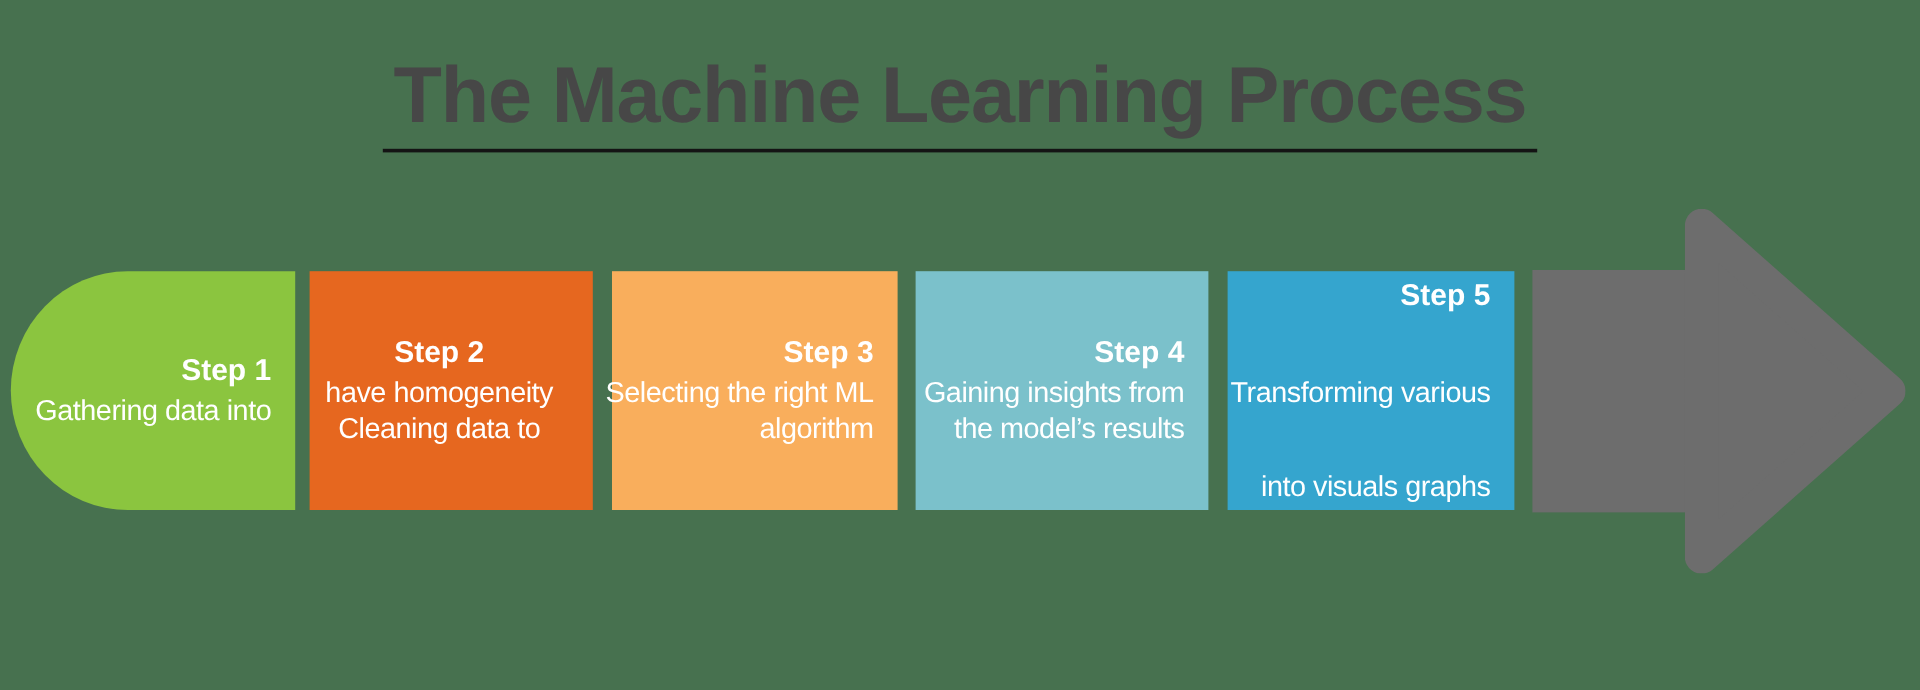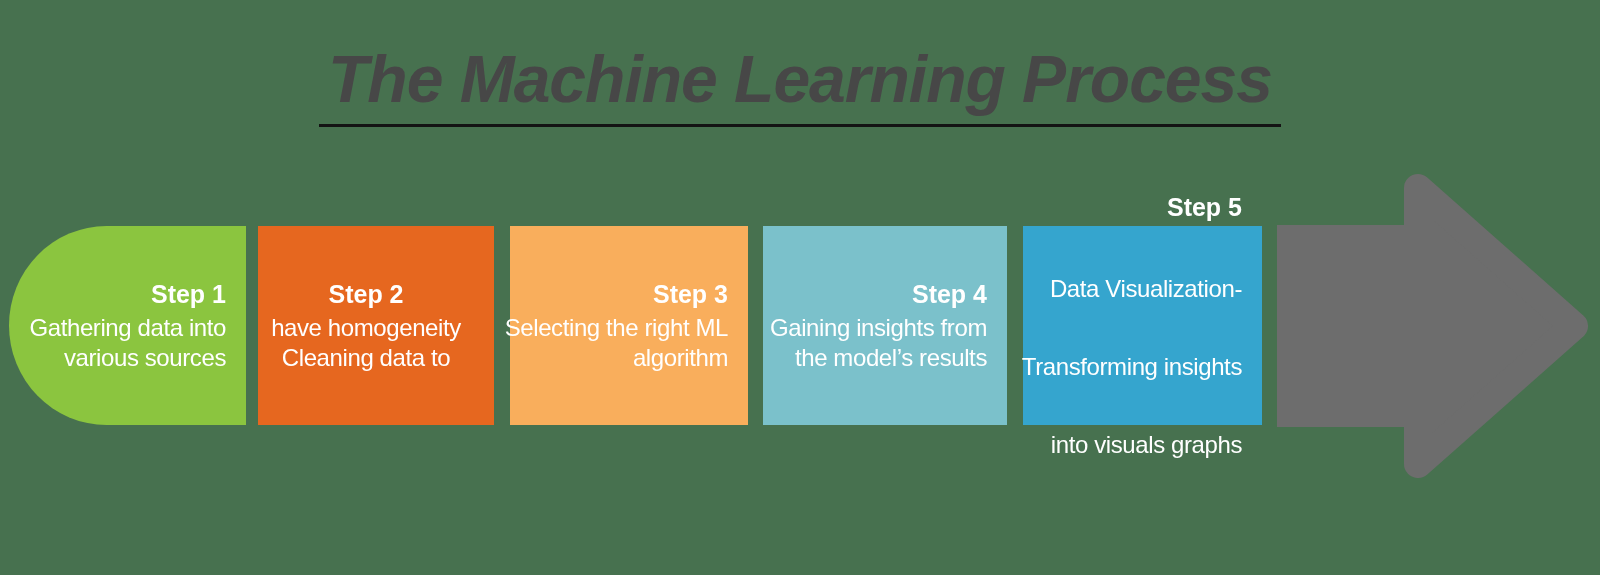--- a/index.html
+++ b/index.html
@@ -16,21 +16,20 @@
     left: 0;
     width: 100%;
     text-align: center;
   }
   .title {
     display: inline-block;
     font-size: 66px;
     font-weight: bold;
     letter-spacing: -1px;
     line-height: 70px;
-    font-style: italic;
   }
   .title-underline {
     width: 962px;
     height: 3px;
     margin: 10px auto 0 auto;
     background: #141414;
   }
   .step {
     position: absolute;
     top: 226px;
@@ -82,21 +81,20 @@
 <div id="canvas" style="background-color: rgb(71, 113, 79);">
 
   <div class="title-wrap">
     <div class="title" style="color: rgb(71, 71, 71);">The Machine Learning Process</div>
     <div class="title-underline" style="background-color: rgb(20, 20, 20);"></div>
   </div>
 
   <div class="step step-1" style="background-color: rgb(139, 197, 63);">
     <div class="step-label">Step 1</div>
     <div class="step-line">Gathering data into</div>
-    <div class="step-line">various sources</div>
   </div>
 
   <div class="step step-2" style="background-color: rgb(230, 103, 31);">
     <div class="step-label">Step 2</div>
     <div class="step-line">have homogeneity</div>
     <div class="step-line">Cleaning data to</div>
   </div>
 
   <div class="step step-3" style="background-color: rgb(249, 174, 92); padding-left: 28px;">
     <div class="step-label">Step 3</div>
@@ -105,22 +103,21 @@
   </div>
 
   <div class="step step-4" style="background-color: rgb(123, 193, 203);">
     <div class="step-label">Step 4</div>
     <div class="step-line">Gaining insights from</div>
     <div class="step-line">the model’s results</div>
   </div>
 
   <div class="step step-5" style="background-color: rgb(53, 165, 206);">
     <div class="step-label">Step 5</div>
-    <div class="step-line">Data Visualization-</div>
-    <div class="step-line">Transforming insights</div>
+    <div class="step-line">Transforming various</div>
     <div class="step-line">into visuals graphs</div>
   </div>
 
   <div class="arrow-shaft" style="background-color: rgb(109, 109, 109);"></div>
 
   <svg class="arrow-head" viewBox="0 0 184 304" xmlns="http://www.w3.org/2000/svg">
     <polygon points="14,14 170,152 14,290" stroke-width="28" stroke-linejoin="round" style="fill: rgb(109, 109, 109); stroke: rgb(109, 109, 109);"></polygon>
   </svg>
 
 </div>

